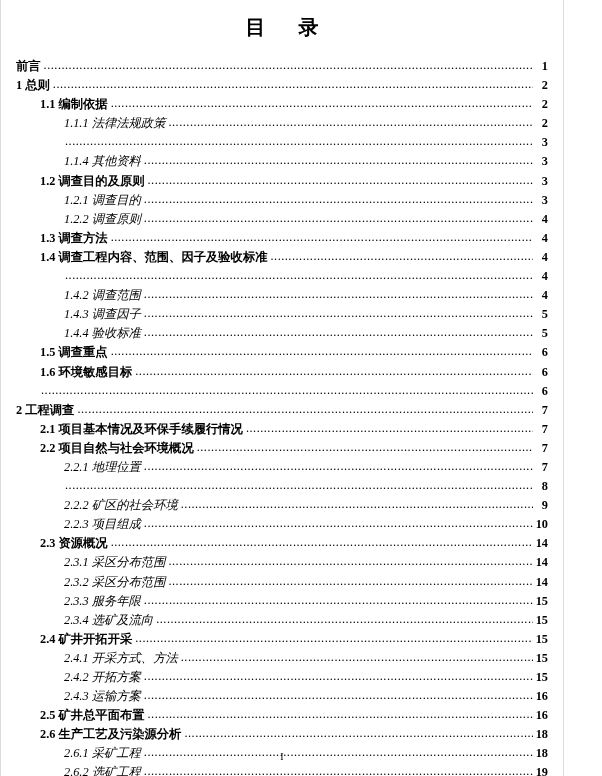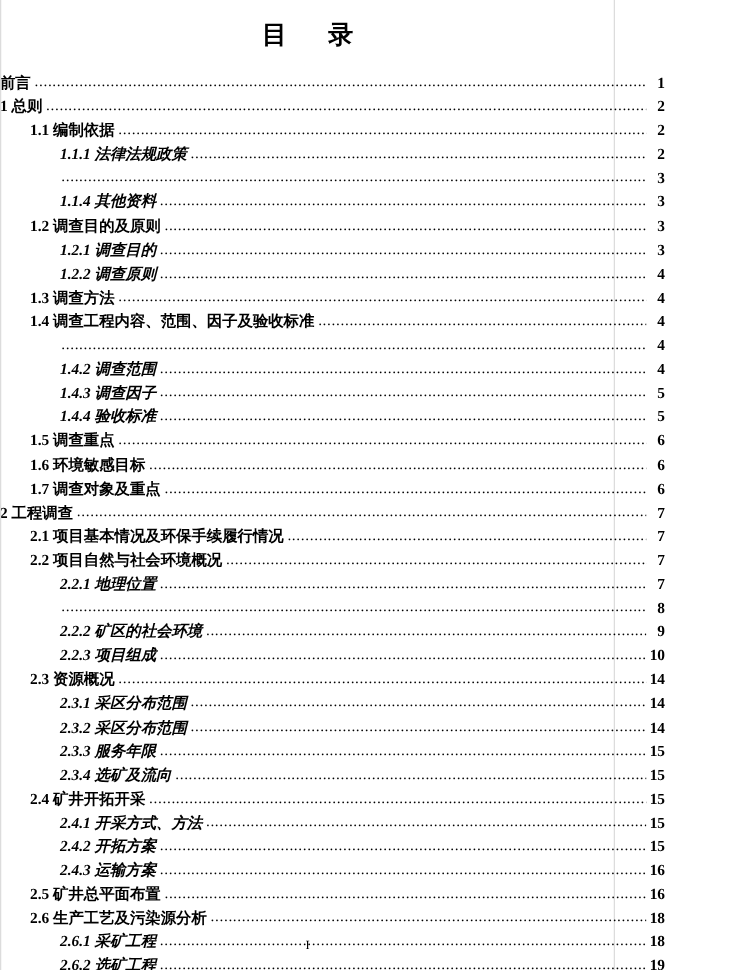--- a/index.html
+++ b/index.html
@@ -9,21 +9,21 @@
   }
   body {
     width: 602px;
     height: 776px;
     font-family: "Liberation Serif", "DejaVu Serif", serif;
     color: #000000;
     position: relative;
     overflow: hidden;
   }
   .page {
-    width: 492px;
+    width: 564px;
     height: 776px;
     box-sizing: border-box;
     padding: 0;
     position: relative;
     background: #ffffff;
   }
   .page-border-left {
     position: absolute;
     left: 0; top: 0; bottom: 0;
     width: 1px;
@@ -76,21 +76,21 @@
     flex: 0 0 auto;
     text-align: right;
     min-width: 12px;
     padding-left: 2px;
   }
   .lvl1 { padding-left: 0px; }
   .lvl2 { padding-left: 24px; font-family: Liberation Serif, serif; }
   .lvl3 { padding-left: 48px; }
 
   .bold { font-weight: bold; }
-  .boldital { font-weight: bold; font-style: italic; }
+  .boldital { font-weight: normal; font-style: italic; }
 
   .footer {
     position: absolute;
     left: 0;
     right: 0;
     bottom: 14px;
     text-align: center;
     font-size: 10px;
     font-family: "Liberation Serif", "DejaVu Serif", serif;
   }
@@ -182,21 +182,20 @@
         <span class="toc-label bold">1.5 调查重点</span>
         <span class="toc-dots">........................................................................................................................................................................................................</span>
         <span class="toc-page bold">6</span>
       </div>
       <div class="toc-row lvl2">
         <span class="toc-label bold">1.6 环境敏感目标</span>
         <span class="toc-dots">........................................................................................................................................................................................................</span>
         <span class="toc-page bold">6</span>
       </div>
       <div class="toc-row lvl2">
-        <span class="toc-label bold">1.7 调查对象及重点</span>
         <span class="toc-dots">........................................................................................................................................................................................................</span>
         <span class="toc-page bold">6</span>
       </div>
       <div class="toc-row lvl1">
         <span class="toc-label bold">2 工程调查</span>
         <span class="toc-dots">........................................................................................................................................................................................................</span>
         <span class="toc-page bold">7</span>
       </div>
       <div class="toc-row lvl2">
         <span class="toc-label bold">2.1 项目基本情况及环保手续履行情况</span>

